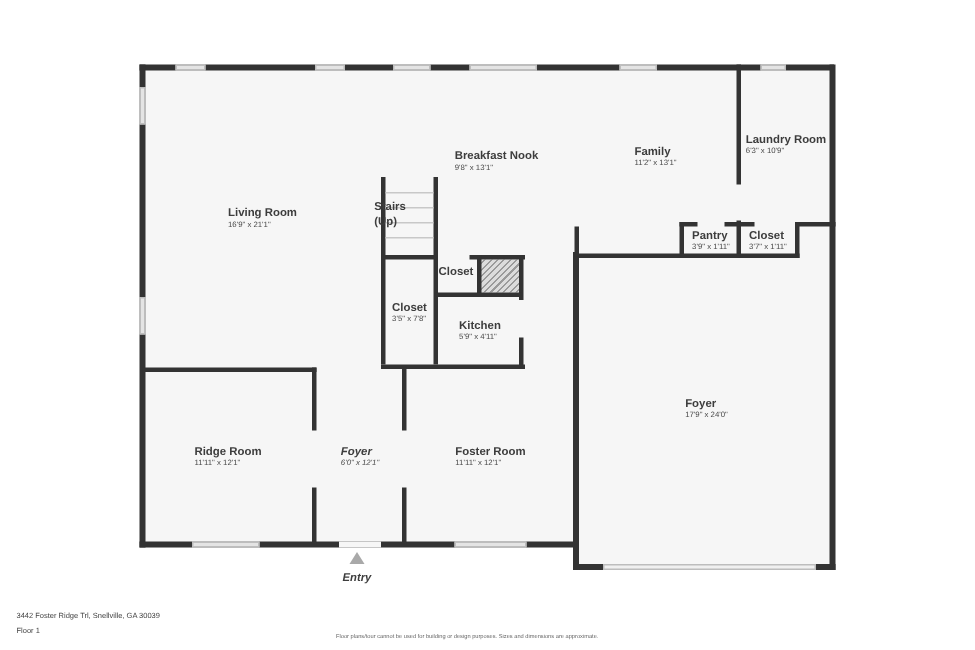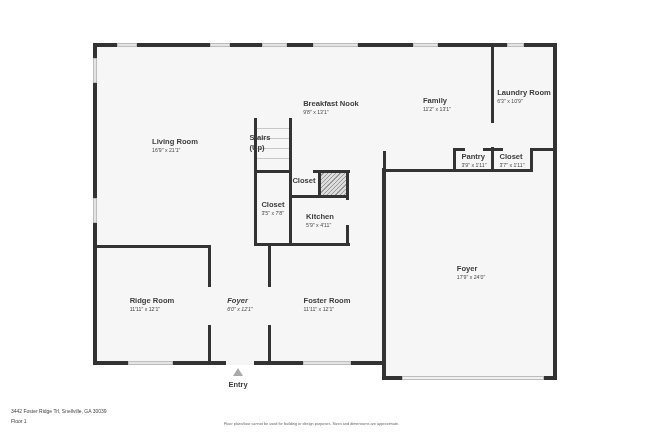--- a/index.html
+++ b/index.html
@@ -11,21 +11,21 @@
   .win { position:absolute; background:#e4e4e4; border:1px solid #bdbdbd; }
   .door { position:absolute; background:#f6f6f6; }
   .room { position:absolute; text-align:left; transform:translateX(-50%); white-space:nowrap; }
   .room .name { font-size:7.6px; font-weight:bold; color:#3d3d3d; line-height:10px; }
   .room .dim { font-size:5.2px; color:#4a4a4a; line-height:7px; }
   .stairline { position:absolute; height:1px; background:#c8c8c8; }
   .hatch { position:absolute; background:repeating-linear-gradient(135deg,#dcdcdc 0 2px,#9a9a9a 2px 3px); }
   .footer { position:absolute; font-size:5px; color:#444; }
   .disclaimer { position:absolute; font-size:3.8px; color:#666; }
   .entry-tri { position:absolute; width:0; height:0; border-left:5px solid transparent; border-right:5px solid transparent; border-bottom:8px solid #a9a9a9; }
-  .entry-lbl { position:absolute; font-size:7.5px; font-weight:bold; color:#3d3d3d; transform:translateX(-50%); }
+  .entry-lbl { position:absolute; font-size:7.5px; font-weight:bold; color:#3d3d3d; transform:translateX(-50%);font-style:italic; }
 </style>
 </head>
 <body>
 
 <div class="plan">
 
   <div class="floor" style="left:95px;top:45px;width:400px;height:320px;"></div>
   <div class="floor" style="left:493px;top:45px;width:63px;height:110px;"></div>
   <div class="floor" style="left:385px;top:150px;width:171px;height:229px;"></div>
   <div class="hatch" style="left:320px;top:173px;width:26px;height:22px;"></div>

